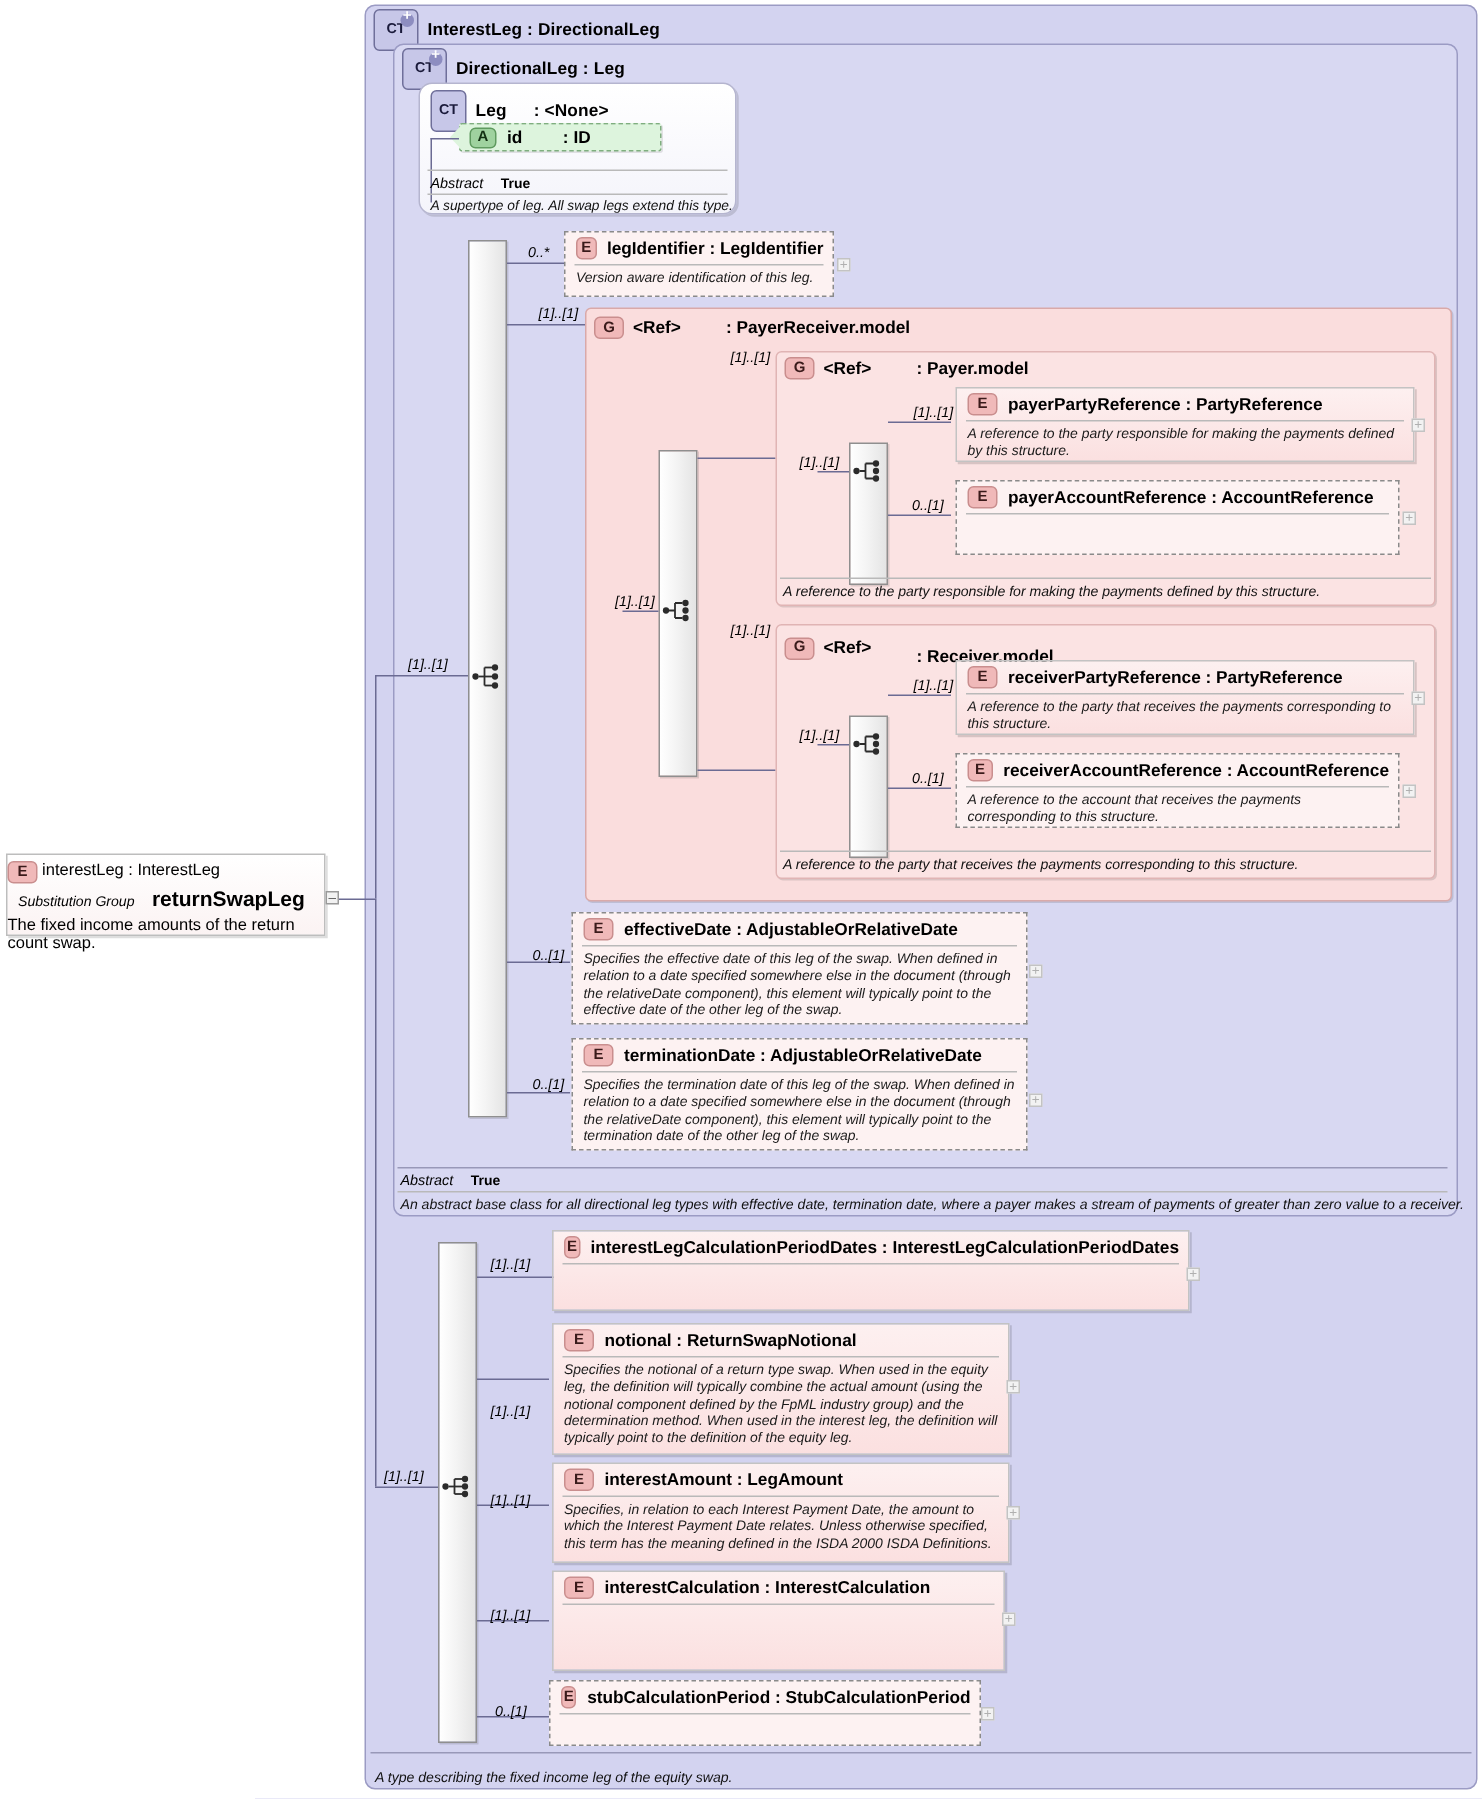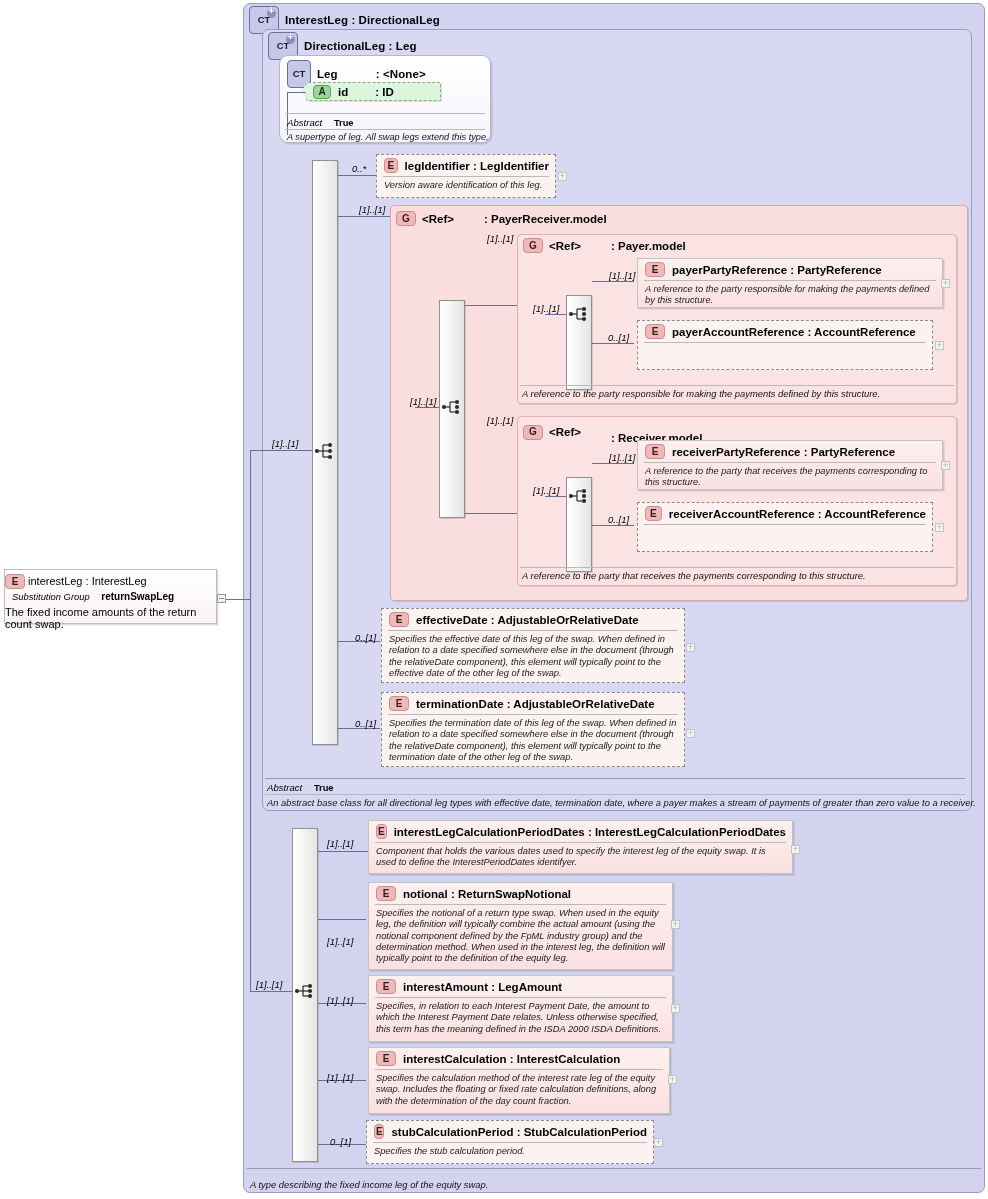--- a/index.html
+++ b/index.html
@@ -209,21 +209,21 @@
     <span class="k">Abstract</span>
     <span class="v">True</span>
   </div>
   <div class="hr light" style="left:265px; top:794px; width:700px;"></div>
   <div class="doc-row" style="left:267px; top:797px;">An abstract base class for all directional leg types with effective date, termination date, where a payer makes a stream of payments of greater than zero value to a receiver.</div>
 
   <div class="leg-panel" style="left:279px; top:55px; width:212px; height:88px;"></div>
   <div class="frame-head" style="left:287px; top:60px; font-size:11.5px;">
     <span class="badge">CT</span>
     <span class="ttl">Leg</span>
-    <span class="ttl" style="margin-left:32px;">: &lt;None&gt;</span>
+    <span class="ttl" style="margin-left:12px;">: &lt;None&gt;</span>
   </div>
 
   <div class="attr-pill" style="left:306px; top:82px; width:135px; height:19px;">
     <span class="badge a">A</span>
     <span>id</span>
     <span style="margin-left:20px;">: ID</span>
   </div>
 
   <div class="ln h" style="left:287px; top:92px; width:19px;"></div>
   <div class="ln v" style="left:287px; top:92px; height:43px;"></div>
@@ -237,21 +237,21 @@
   <div class="doc-row" style="left:287px; top:132px; font-size:9.2px;">A supertype of leg. All swap legs extend this type.</div>
 
   <div class="left-elem" style="left:4px; top:569px; width:213px; height:55px;">
     <div class="e-title" style="padding-top:4px;">
       <span class="badge e">E</span>
       <span>interestLeg : InterestLeg</span>
     </div>
     <div class="e-sep"></div>
     <div style="padding:2px 7px 0 7px; font-size:9.4px; white-space:nowrap;">
       <span style="font-style:italic;">Substitution Group</span>
-      <span style="font-weight:bold; margin-left:9px; font-size:10px;">returnSwapLeg</span>
+      <span style="font-weight:bold; margin-left:9px; font-size:14px;">returnSwapLeg</span>
     </div>
     <div class="e-sep" style="margin-top:2px;"></div>
     <div class="e-doc" style="padding-top:2px;">The fixed income amounts of the return count swap.</div>
   </div>
 
   <div class="expander" style="left:217px; top:594px;">–</div>
 
   <div class="ln h" style="left:226px; top:599px; width:24px;"></div>
   <div class="ln v" style="left:250px; top:450px; height:149px;"></div>
   <div class="ln v" style="left:250px; top:599px; height:392px;"></div>
@@ -396,20 +396,21 @@
   </div>
   <div class="expander dim" style="left:941px; top:461px;">+</div>
 
   <div class="card" style="left:608px; top:514px;">0..[1]</div>
   <div class="elem optional" style="left:637px; top:502px; width:296px; height:50px;">
     <div class="e-title">
       <span class="badge e">E</span>
       <span>receiverAccountReference : AccountReference</span>
     </div>
     <div class="e-sep"></div>
+    <div class="e-doc">A reference to the account that receives the payments corresponding to this structure.</div>
   </div>
   <div class="expander dim" style="left:935px; top:523px;">+</div>
 
   <div class="hr light" style="left:520px; top:567px; width:434px;"></div>
   <div class="doc-row" style="left:522px; top:570px;">A reference to the party that receives the payments corresponding to this structure.</div>
 
   <div class="card" style="left:355px; top:632px;">0..[1]</div>
   <div class="elem optional" style="left:381px; top:608px; width:304px; height:75px;">
     <div class="e-title">
       <span class="badge e">E</span>
@@ -450,21 +451,20 @@
   <div class="ln h" style="left:318px; top:1080px; width:48px;"></div>
   <div class="ln h" style="left:318px; top:1144px; width:48px;"></div>
 
   <div class="card" style="left:327px; top:838px;">[1]..[1]</div>
   <div class="elem" style="left:368px; top:820px; width:425px; height:54px;">
     <div class="e-title">
       <span class="badge e">E</span>
       <span>interestLegCalculationPeriodDates : InterestLegCalculationPeriodDates</span>
     </div>
     <div class="e-sep"></div>
-    <div class="e-doc">Component that holds the various dates used to specify the interest leg of the equity swap. It is used to define the InterestPeriodDates identifyer.</div>
   </div>
   <div class="expander dim" style="left:791px; top:845px;">+</div>
 
   <div class="card" style="left:327px; top:936px;">[1]..[1]</div>
   <div class="elem" style="left:368px; top:882px; width:305px; height:88px;">
     <div class="e-title">
       <span class="badge e">E</span>
       <span>notional : ReturnSwapNotional</span>
     </div>
     <div class="e-sep"></div>
@@ -483,28 +483,26 @@
   </div>
   <div class="expander dim" style="left:671px; top:1004px;">+</div>
 
   <div class="card" style="left:327px; top:1072px;">[1]..[1]</div>
   <div class="elem" style="left:368px; top:1047px; width:302px; height:67px;">
     <div class="e-title">
       <span class="badge e">E</span>
       <span>interestCalculation : InterestCalculation</span>
     </div>
     <div class="e-sep"></div>
-    <div class="e-doc">Specifies the calculation method of the interest rate leg of the equity swap. Includes the floating or fixed rate calculation definitions, along with the determination of the day count fraction.</div>
   </div>
   <div class="expander dim" style="left:668px; top:1075px;">+</div>
 
   <div class="card" style="left:330px; top:1136px;">0..[1]</div>
   <div class="elem optional" style="left:366px; top:1120px; width:288px; height:44px;">
     <div class="e-title">
       <span class="badge e">E</span>
       <span>stubCalculationPeriod : StubCalculationPeriod</span>
     </div>
     <div class="e-sep"></div>
-    <div class="e-doc">Specifies the stub calculation period.</div>
   </div>
   <div class="expander dim" style="left:654px; top:1138px;">+</div>
 
 </div>
 
 </body></html>

